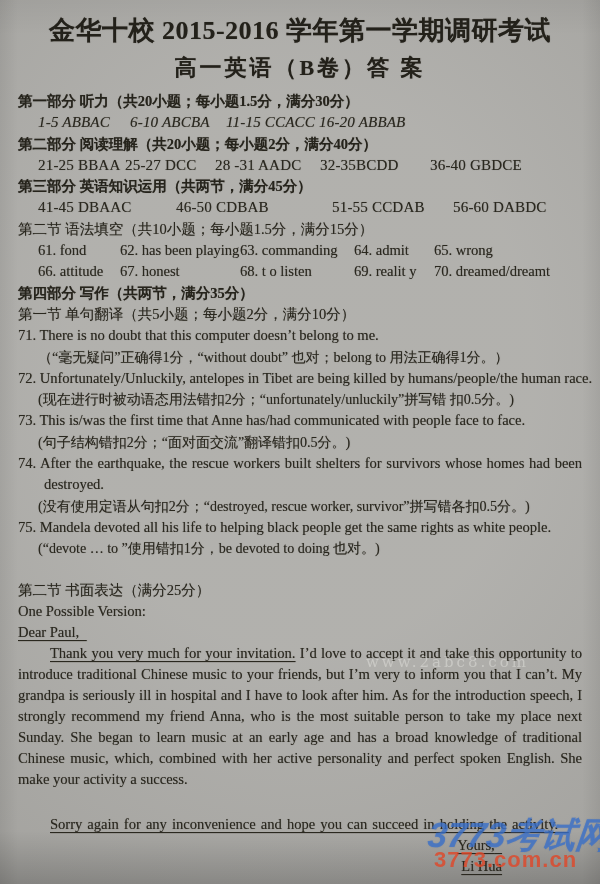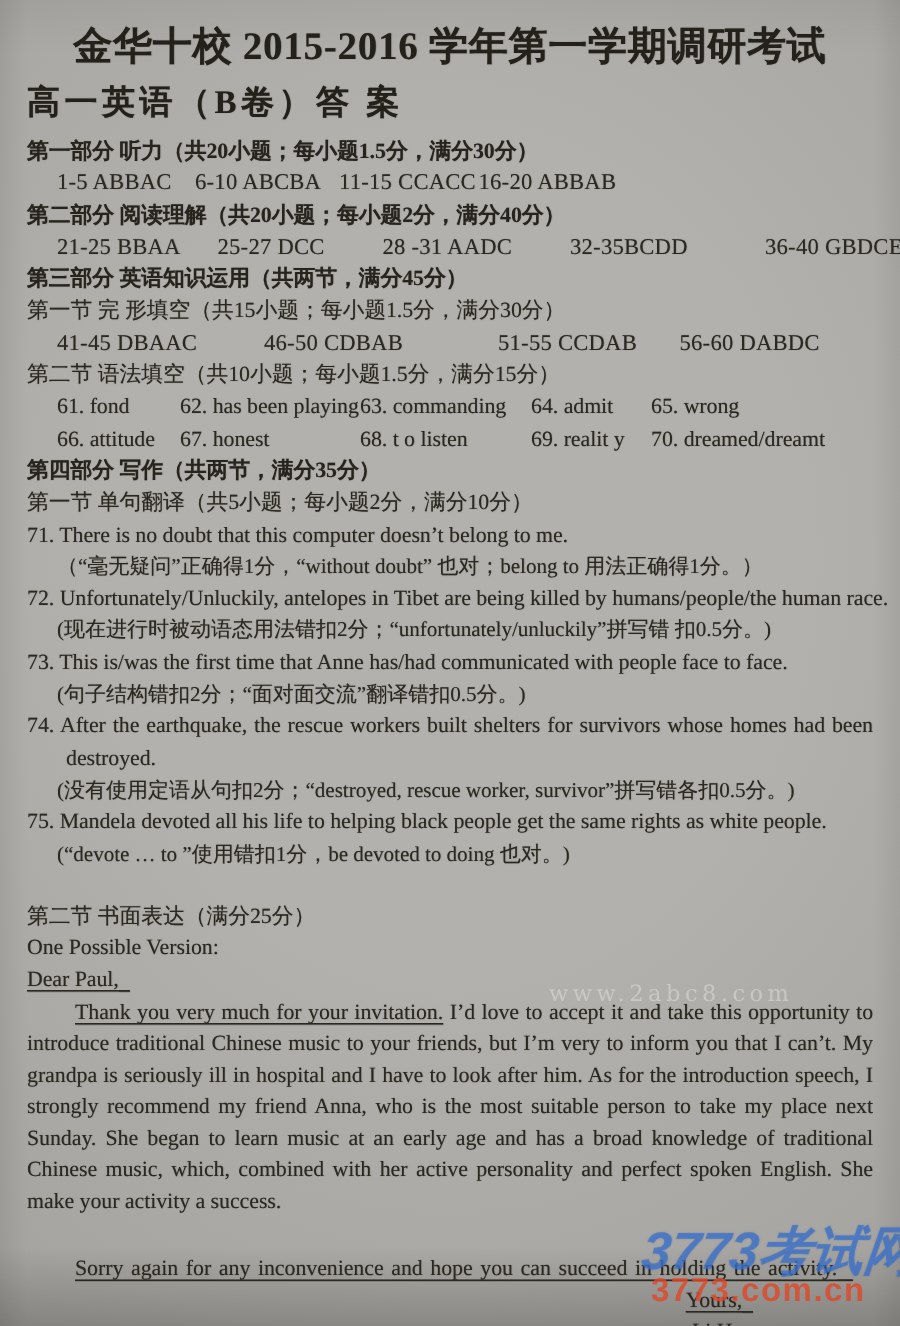--- a/index.html
+++ b/index.html
@@ -17,31 +17,31 @@
       linear-gradient(to right, rgba(0,0,0,0.07) 0%, rgba(0,0,0,0) 3%, rgba(0,0,0,0) 97%, rgba(0,0,0,0.07) 100%),
       #a9a8a4;
     color: #2a281f;
     text-shadow: 0.2px 0.3px 0.7px rgba(58,55,50,0.55);
   }
   h1.title {
     margin: 0; text-align: center; font-size: 26px; line-height: 34px;
     font-weight: 700; letter-spacing: 0.5px; color: #23211a;
   }
   h2.subtitle {
-    margin: 5px 0 0 0; text-align: left; font-size: 22px; line-height: 29px;
+    margin: 5px 0 0 0; text-align: center; font-size: 22px; line-height: 29px;
     font-weight: 700; letter-spacing: 3px; color: #23211a;
   }
   .content { margin-top: 9px; }
   .ln { font-size: 14px; line-height: 21.3px; height: 21.3px; white-space: nowrap; }
   .part-heading { font-weight: 700; font-size: 14.5px; color: #26241c; }
   .sec-heading { font-size: 14.5px; }
   .ans-row { padding-left: 20px; font-size: 15px; display: grid; font-weight: 500; letter-spacing: 0.2px; }
   .ans-row > span { text-align: left; }
-  .row-listening { grid-template-columns: 92px 96px 93px auto; }
-  .row-reading  { grid-template-columns: 87px 90px 105px 110px auto; gap: 20px; }
+  .row-listening { grid-template-columns: 92px 96px 93px auto; font-style: italic; }
+  .row-reading  { grid-template-columns: 87px 90px 105px 110px auto; }
   .row-cloze    { grid-template-columns: 122px 140px 105px auto; gap: 16px; }
   .grammar-row  { padding-left: 20px; display: grid; grid-template-columns: 82px 120px 114px 80px auto; font-size: 14.5px; }
   .en   { font-size: 14.5px; }
   .note { padding-left: 20px; font-size: 14px; }
   .indent2 { padding-left: 26px; }
   .justify-line { white-space: normal; text-align: justify; text-align-last: justify; overflow: hidden; }
   .gap-top { margin-top: 20px; }
   .letter-line { font-size: 14.5px; line-height: 21px; height: 21px; white-space: normal; }
   .letter-just { text-align: justify; text-align-last: justify; overflow: hidden; }
   .first-indent { text-indent: 32px; }
@@ -88,21 +88,20 @@
     <div class="ln ans-row row-reading">
       <span>21-25 BBAA</span>
       <span>25-27 DCC</span>
       <span>28 -31 AADC</span>
       <span>32-35BCDD</span>
       <span>36-40 GBDCE</span>
     </div>
 
     <div class="ln part-heading">第三部分  英语知识运用（共两节，满分45分）</div>
 
-    <div class="ln sec-heading">第一节 完 形填空（共15小题；每小题1.5分，满分30分）</div>
     <div class="ln ans-row row-cloze">
       <span>41-45 DBAAC</span>
       <span>46-50 CDBAB</span>
       <span>51-55 CCDAB</span>
       <span>56-60 DABDC</span>
     </div>
 
     <div class="ln sec-heading">第二节 语法填空（共10小题；每小题1.5分，满分15分）</div>
     <div class="ln grammar-row">
       <span>61. fond</span>

